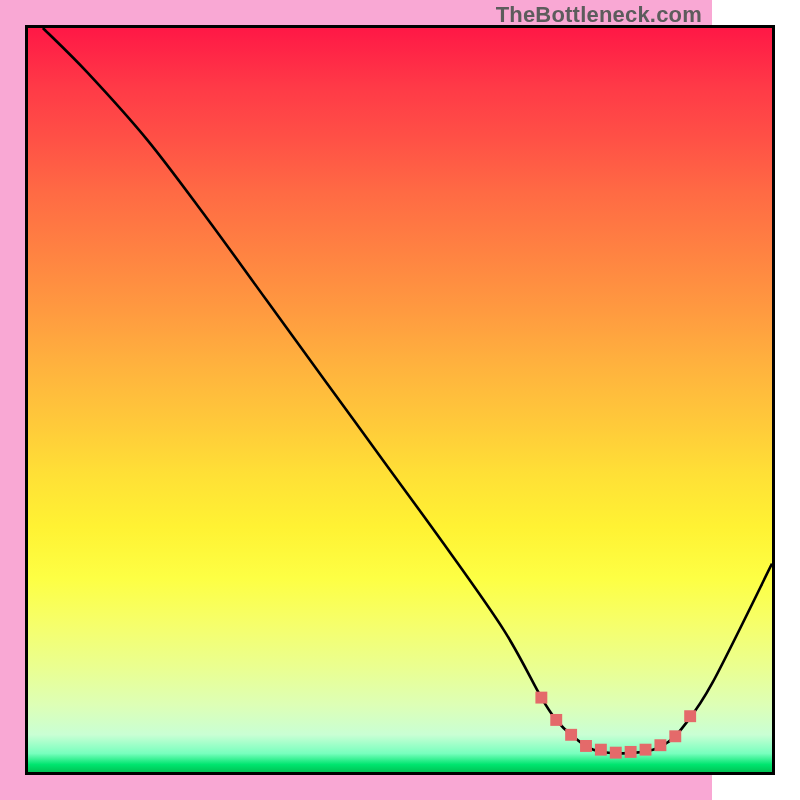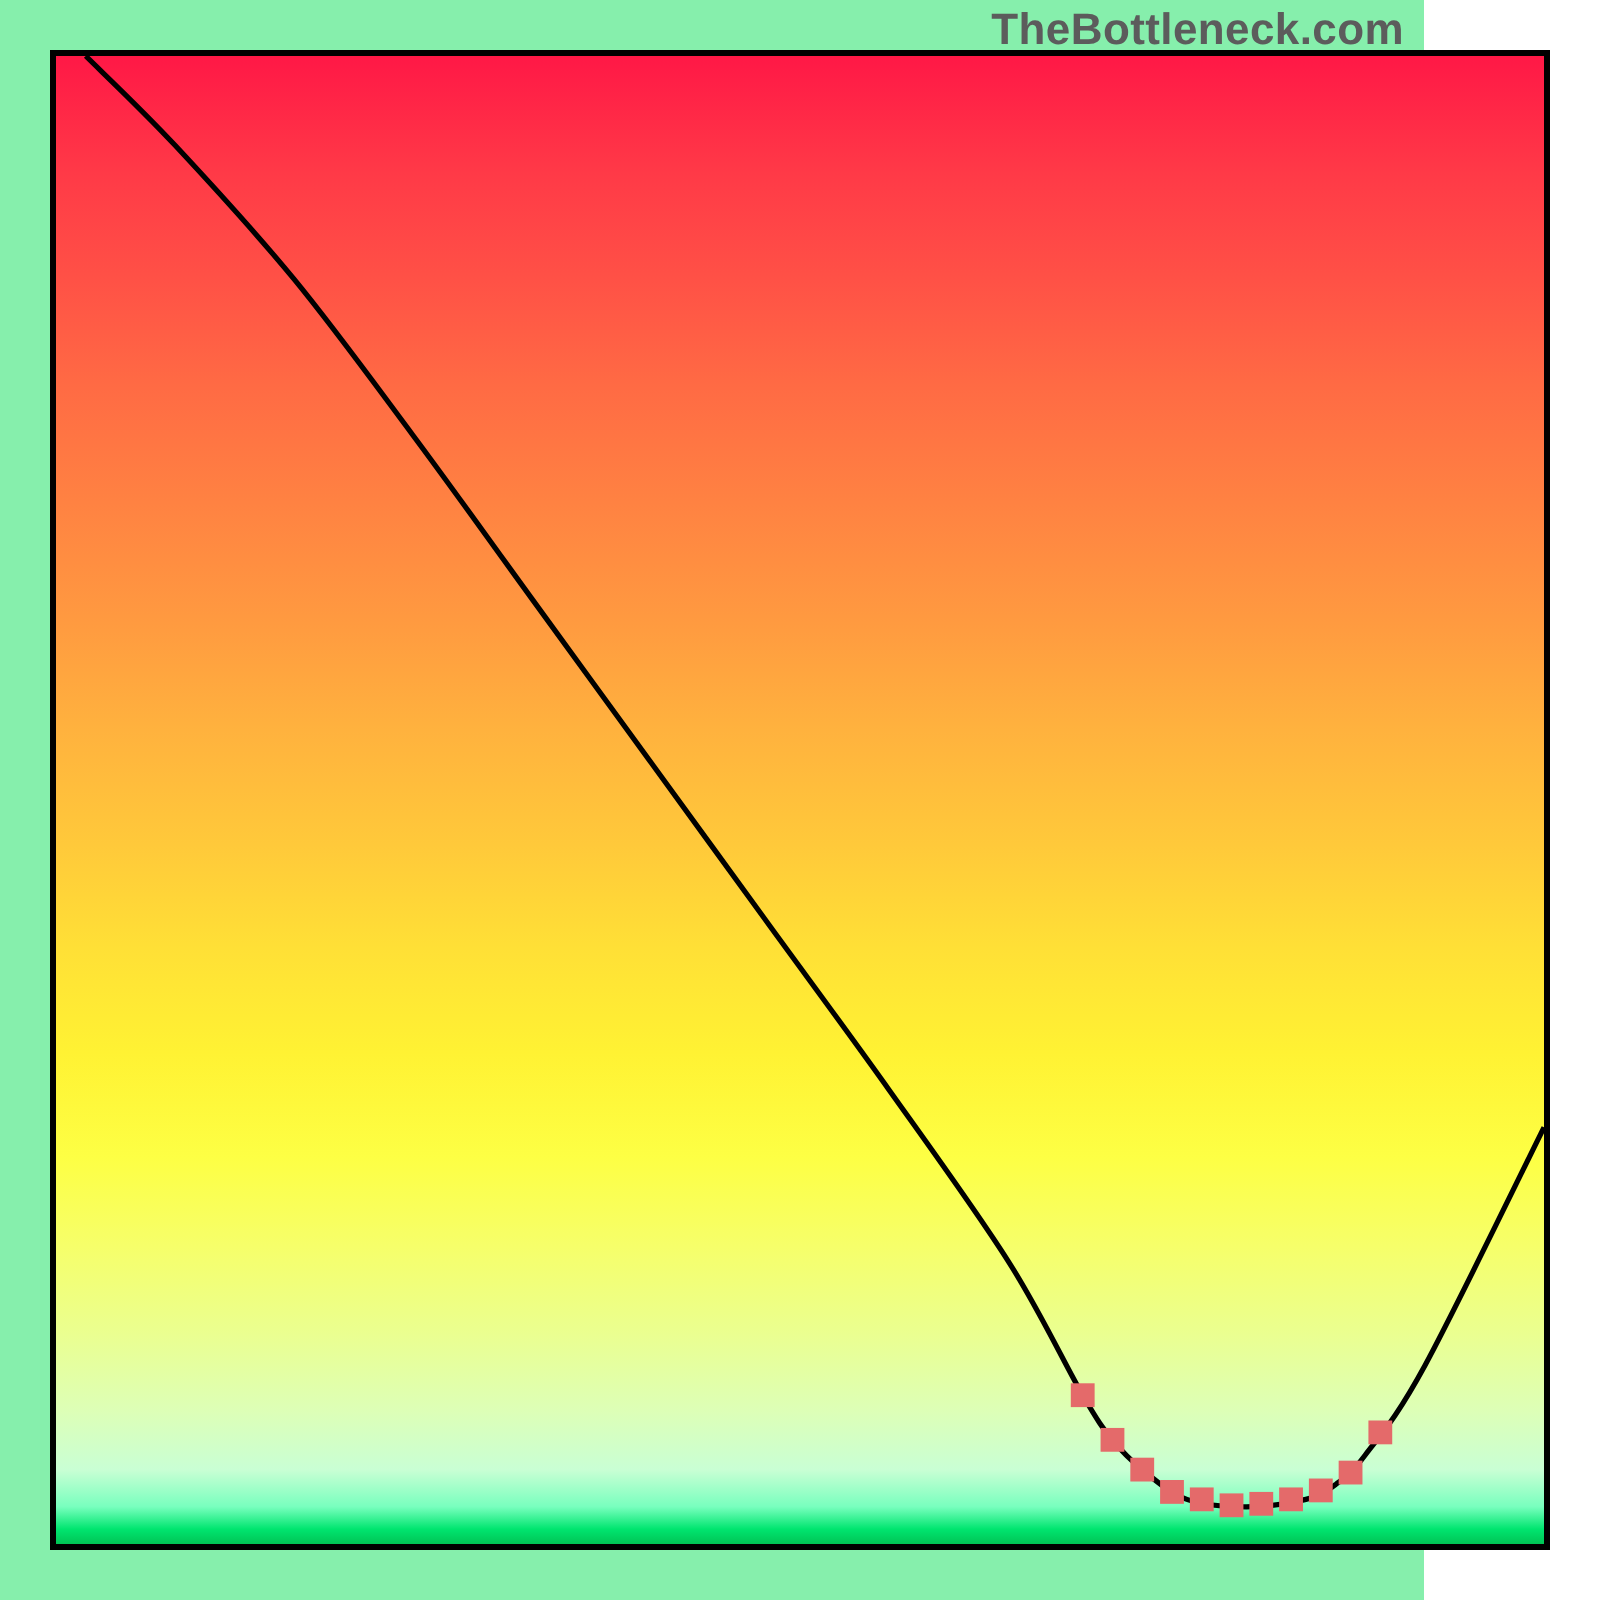--- a/index.html
+++ b/index.html
@@ -7,21 +7,21 @@
     padding: 0;
     width: 800px;
     height: 800px;
     overflow: hidden;
     font-family: Arial, Helvetica, sans-serif;
   }
   .frame {
     position: relative;
     width: 712px;
     height: 800px;
-    background: #86efac;
+    background: #f9a8d4;
   }
   .watermark {
     position: absolute;
     top: 2px;
     right: 10px;
     font-size: 22px;
     font-weight: 600;
     color: #5c5c5c;
     font-family: Arial, Helvetica, sans-serif;
     letter-spacing: 0.2px;

